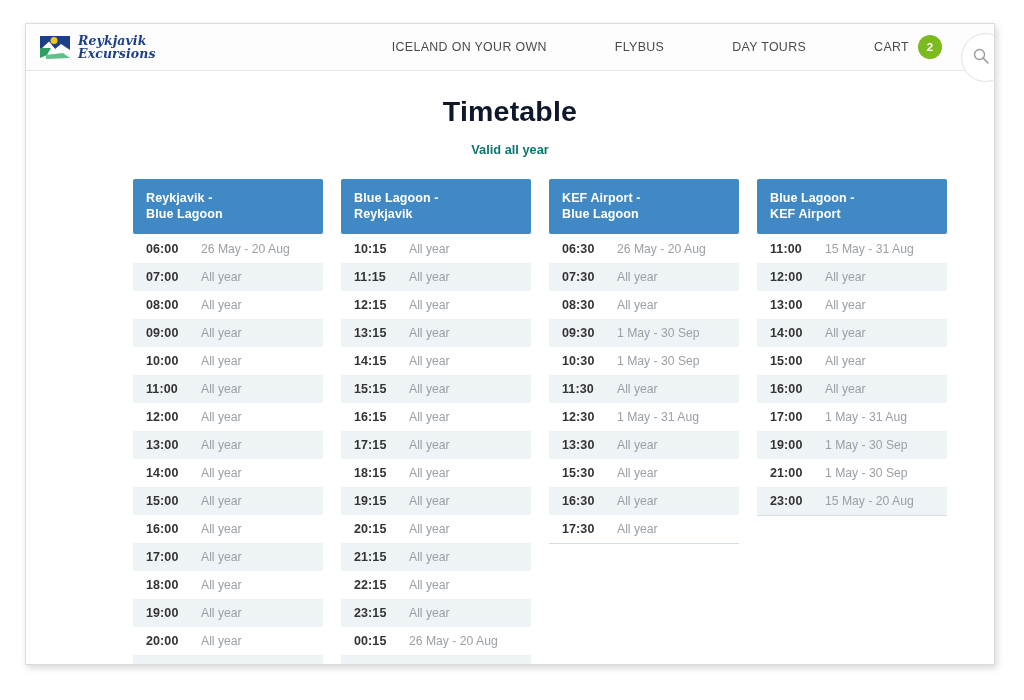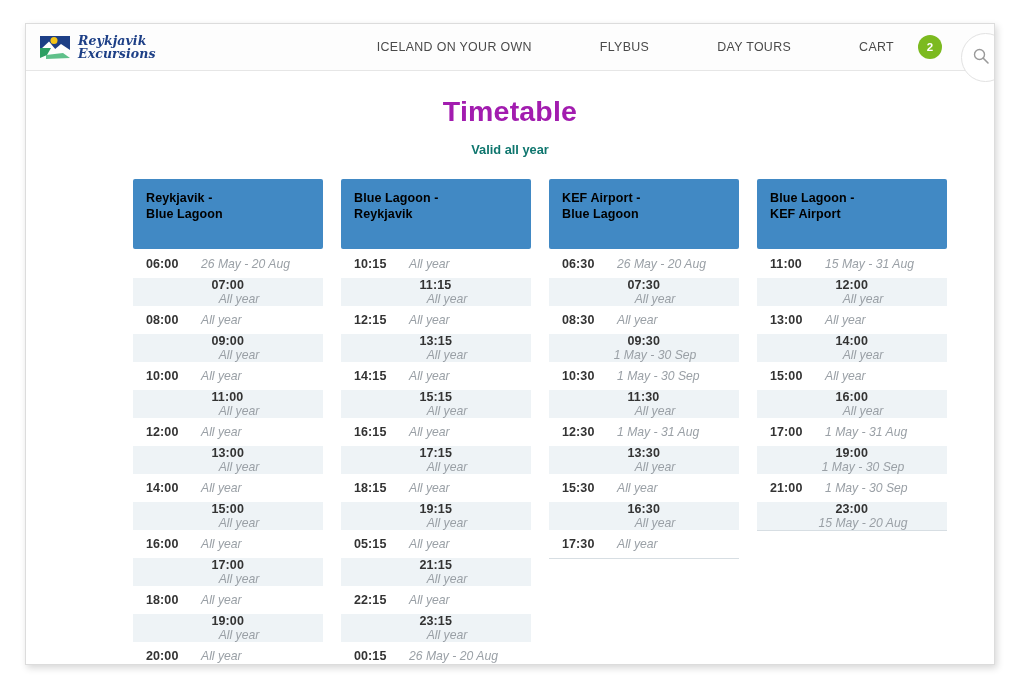--- a/index.html
+++ b/index.html
@@ -69,21 +69,21 @@
     gap: 31px;
   }
   .nav-item {
     font-size: 12.4px;
     color: #4a4a4a;
     letter-spacing: 0.35px;
     white-space: nowrap;
     cursor: pointer;
     padding-left: 37px;
   }
-  .cart-wrap { display: flex; align-items: center; gap: 24px; }
+  .cart-wrap { display: flex; align-items: center; gap: 9px; }
   .cart-badge {
     width: 24px; height: 24px;
     border-radius: 50%;
     background: #7cba20;
     color: #ffffff;
     font-size: 11.5px;
     font-weight: bold;
     display: flex;
     align-items: center;
     justify-content: center;
@@ -104,21 +104,21 @@
   }
   .search-circle svg { margin-left: -9px; }
 
   
   .content { padding-top: 24px; }
 
   .page-title {
     text-align: center;
     font-size: 28.5px;
     font-weight: bold;
-    color: #a21caf;
+    color: #0f172a;
     letter-spacing: 0.2px;
     margin: 0;
   }
   .page-subtitle {
     text-align: center;
     font-size: 12.8px;
     font-weight: bold;
     color: #0f766e;
     margin-top: 14px;
   }
@@ -129,51 +129,50 @@
     padding-left: 107px;
     display: flex;
     gap: 18px;
     align-items: flex-start;
   }
 
   .tt-col { width: 190px; flex: none; }
 
   .tt-head {
     background: #4189c4;
-    color: #000000;
+    color: #ffffff;
     font-size: 12.5px;
     font-weight: bold;
     line-height: 15.5px;
-    padding: 12px 0 27px 13px;
+    padding: 12px 0 12px 13px;
     border-radius: 2px;
     letter-spacing: 0.1px;
   }
 
   .tt-body { margin-top: 1px; border-bottom: 1px solid #d7dee3; }
 
   .tt-row {
     height: 28px;
     display: flex;
     align-items: center;
     background: #ffffff;
     padding-left: 13px;
   }
-  .tt-row.alt { background: #eef3f6; flex-direction: column; }
+  .tt-row.alt { background: #eef3f6; }
 
   .tt-time {
     font-size: 12.5px;
     font-weight: bold;
     color: #333333;
     width: 46px;
     flex: none;
     letter-spacing: 0.1px;
   }
   .tt-note {
     font-size: 12.2px;
-    font-style: italic;
     color: #9aa0a6;
     margin-left: 9px;
     white-space: nowrap;
   }
 
   
   .watermark {
     position: absolute;
     left: 700px;
     top: 652px;
@@ -352,21 +351,21 @@
               </div>
               <div class="tt-row">
                 <span class="tt-time">18:15</span>
                 <span class="tt-note">All year</span>
               </div>
               <div class="tt-row alt">
                 <span class="tt-time">19:15</span>
                 <span class="tt-note">All year</span>
               </div>
               <div class="tt-row">
-                <span class="tt-time">05:15</span>
+                <span class="tt-time">20:15</span>
                 <span class="tt-note">All year</span>
               </div>
               <div class="tt-row alt">
                 <span class="tt-time">21:15</span>
                 <span class="tt-note">All year</span>
               </div>
               <div class="tt-row">
                 <span class="tt-time">22:15</span>
                 <span class="tt-note">All year</span>
               </div>

